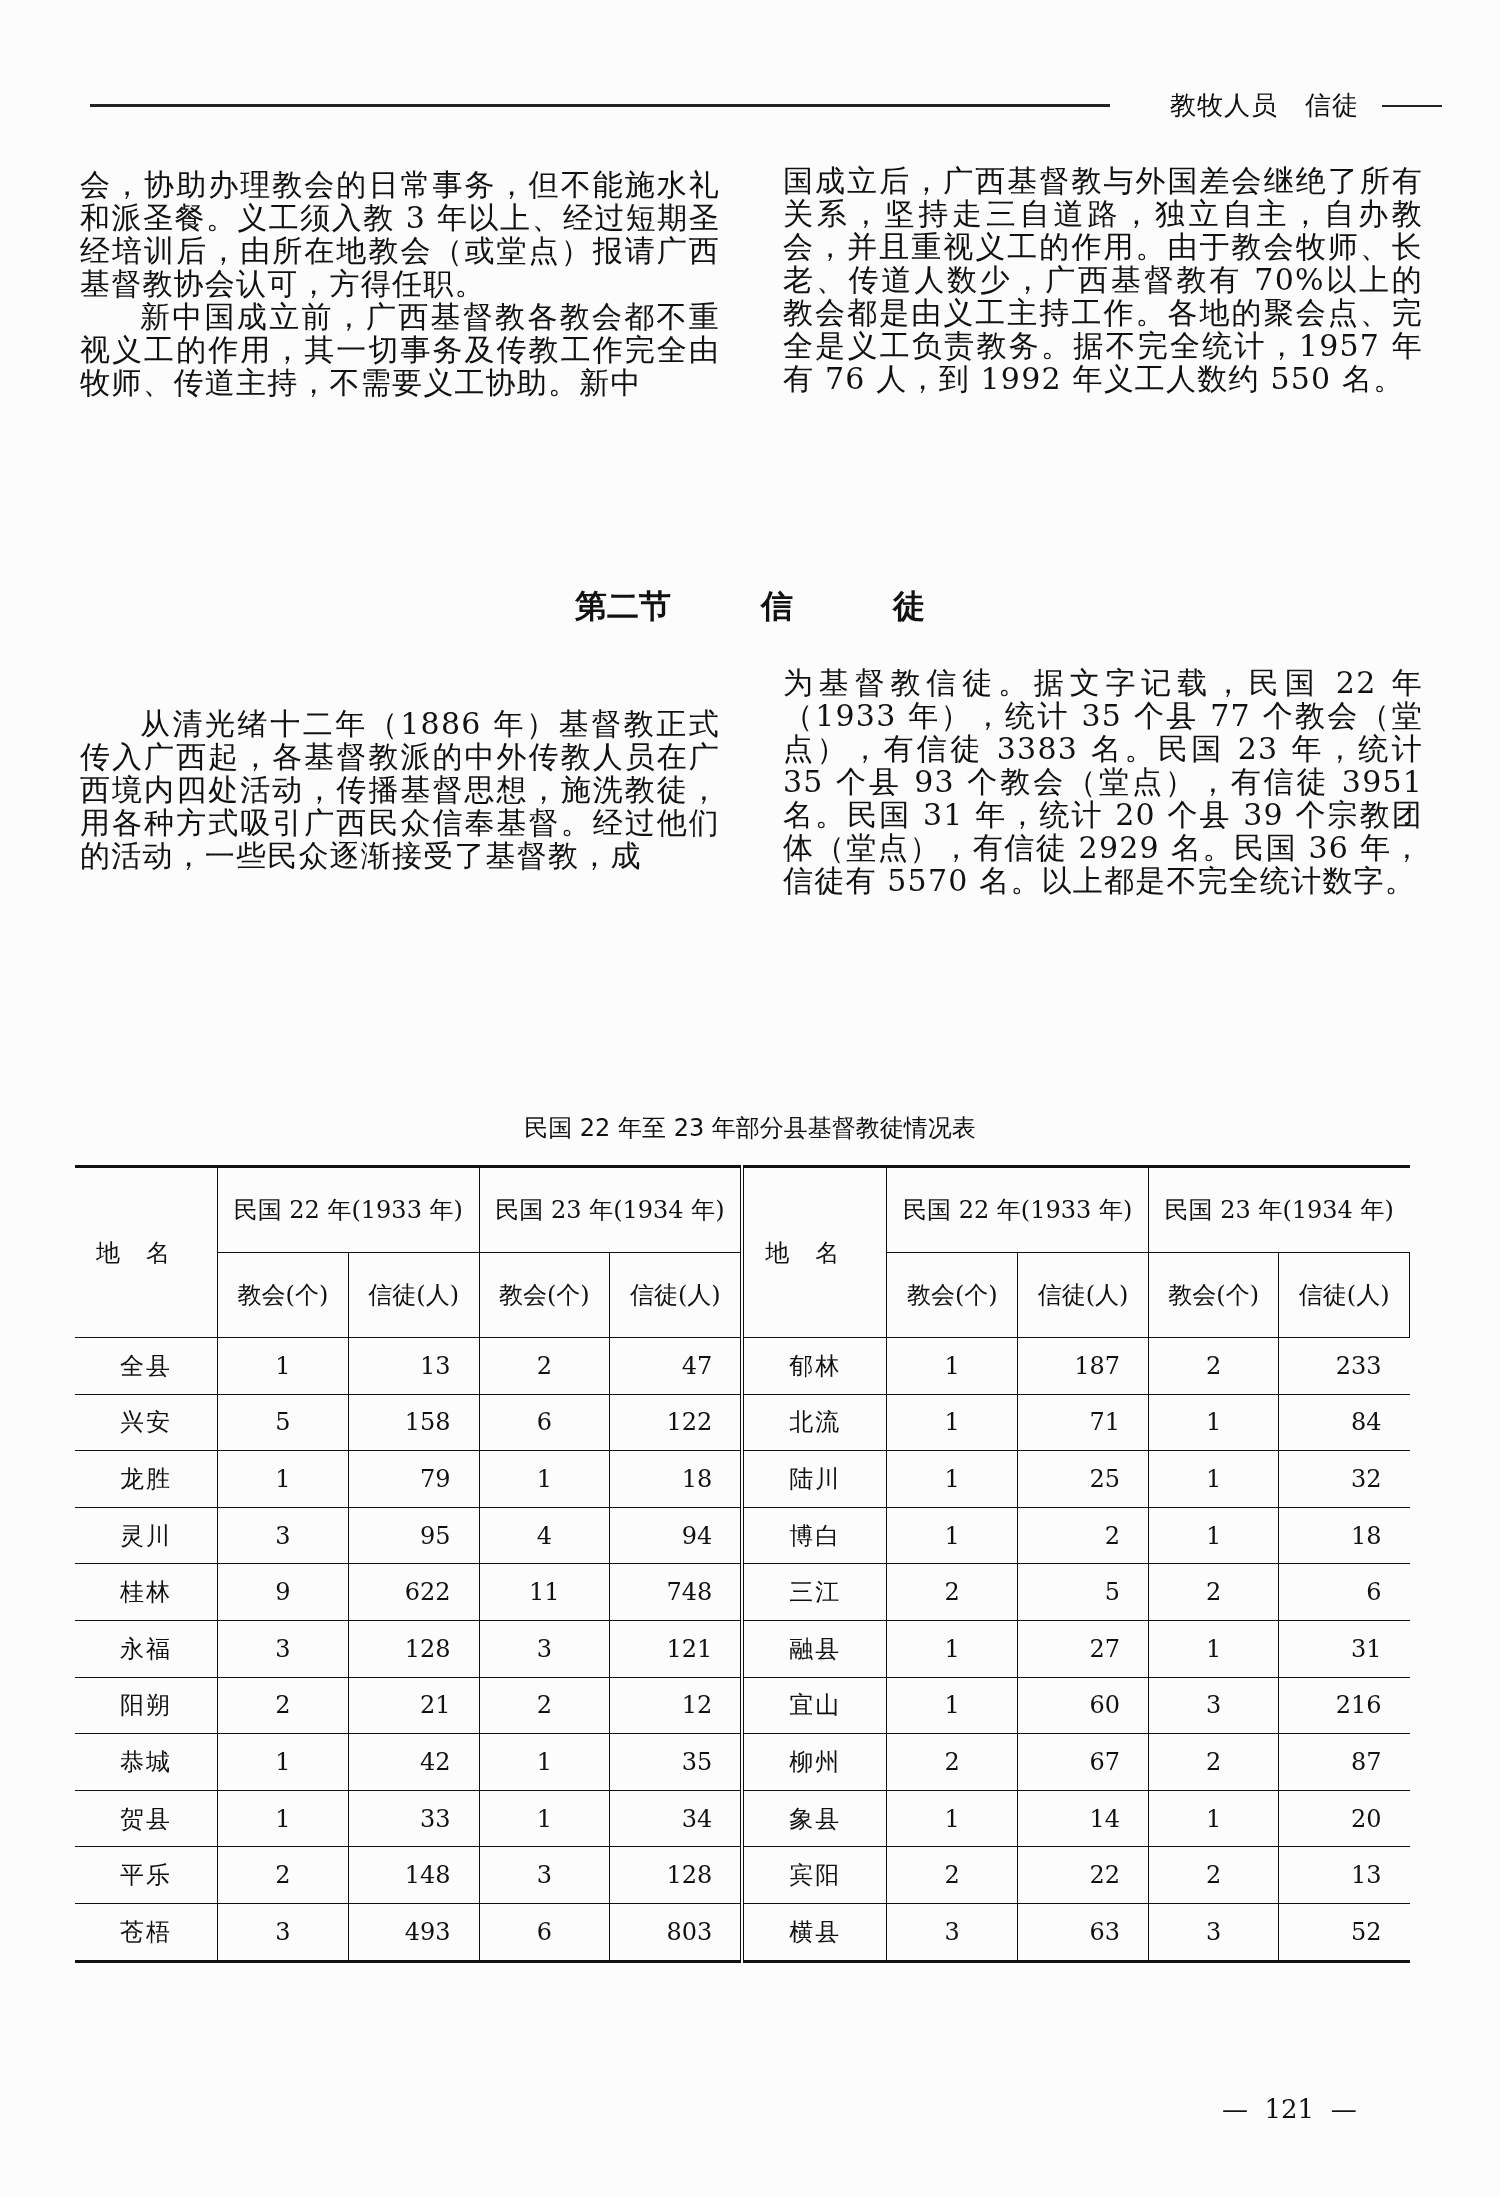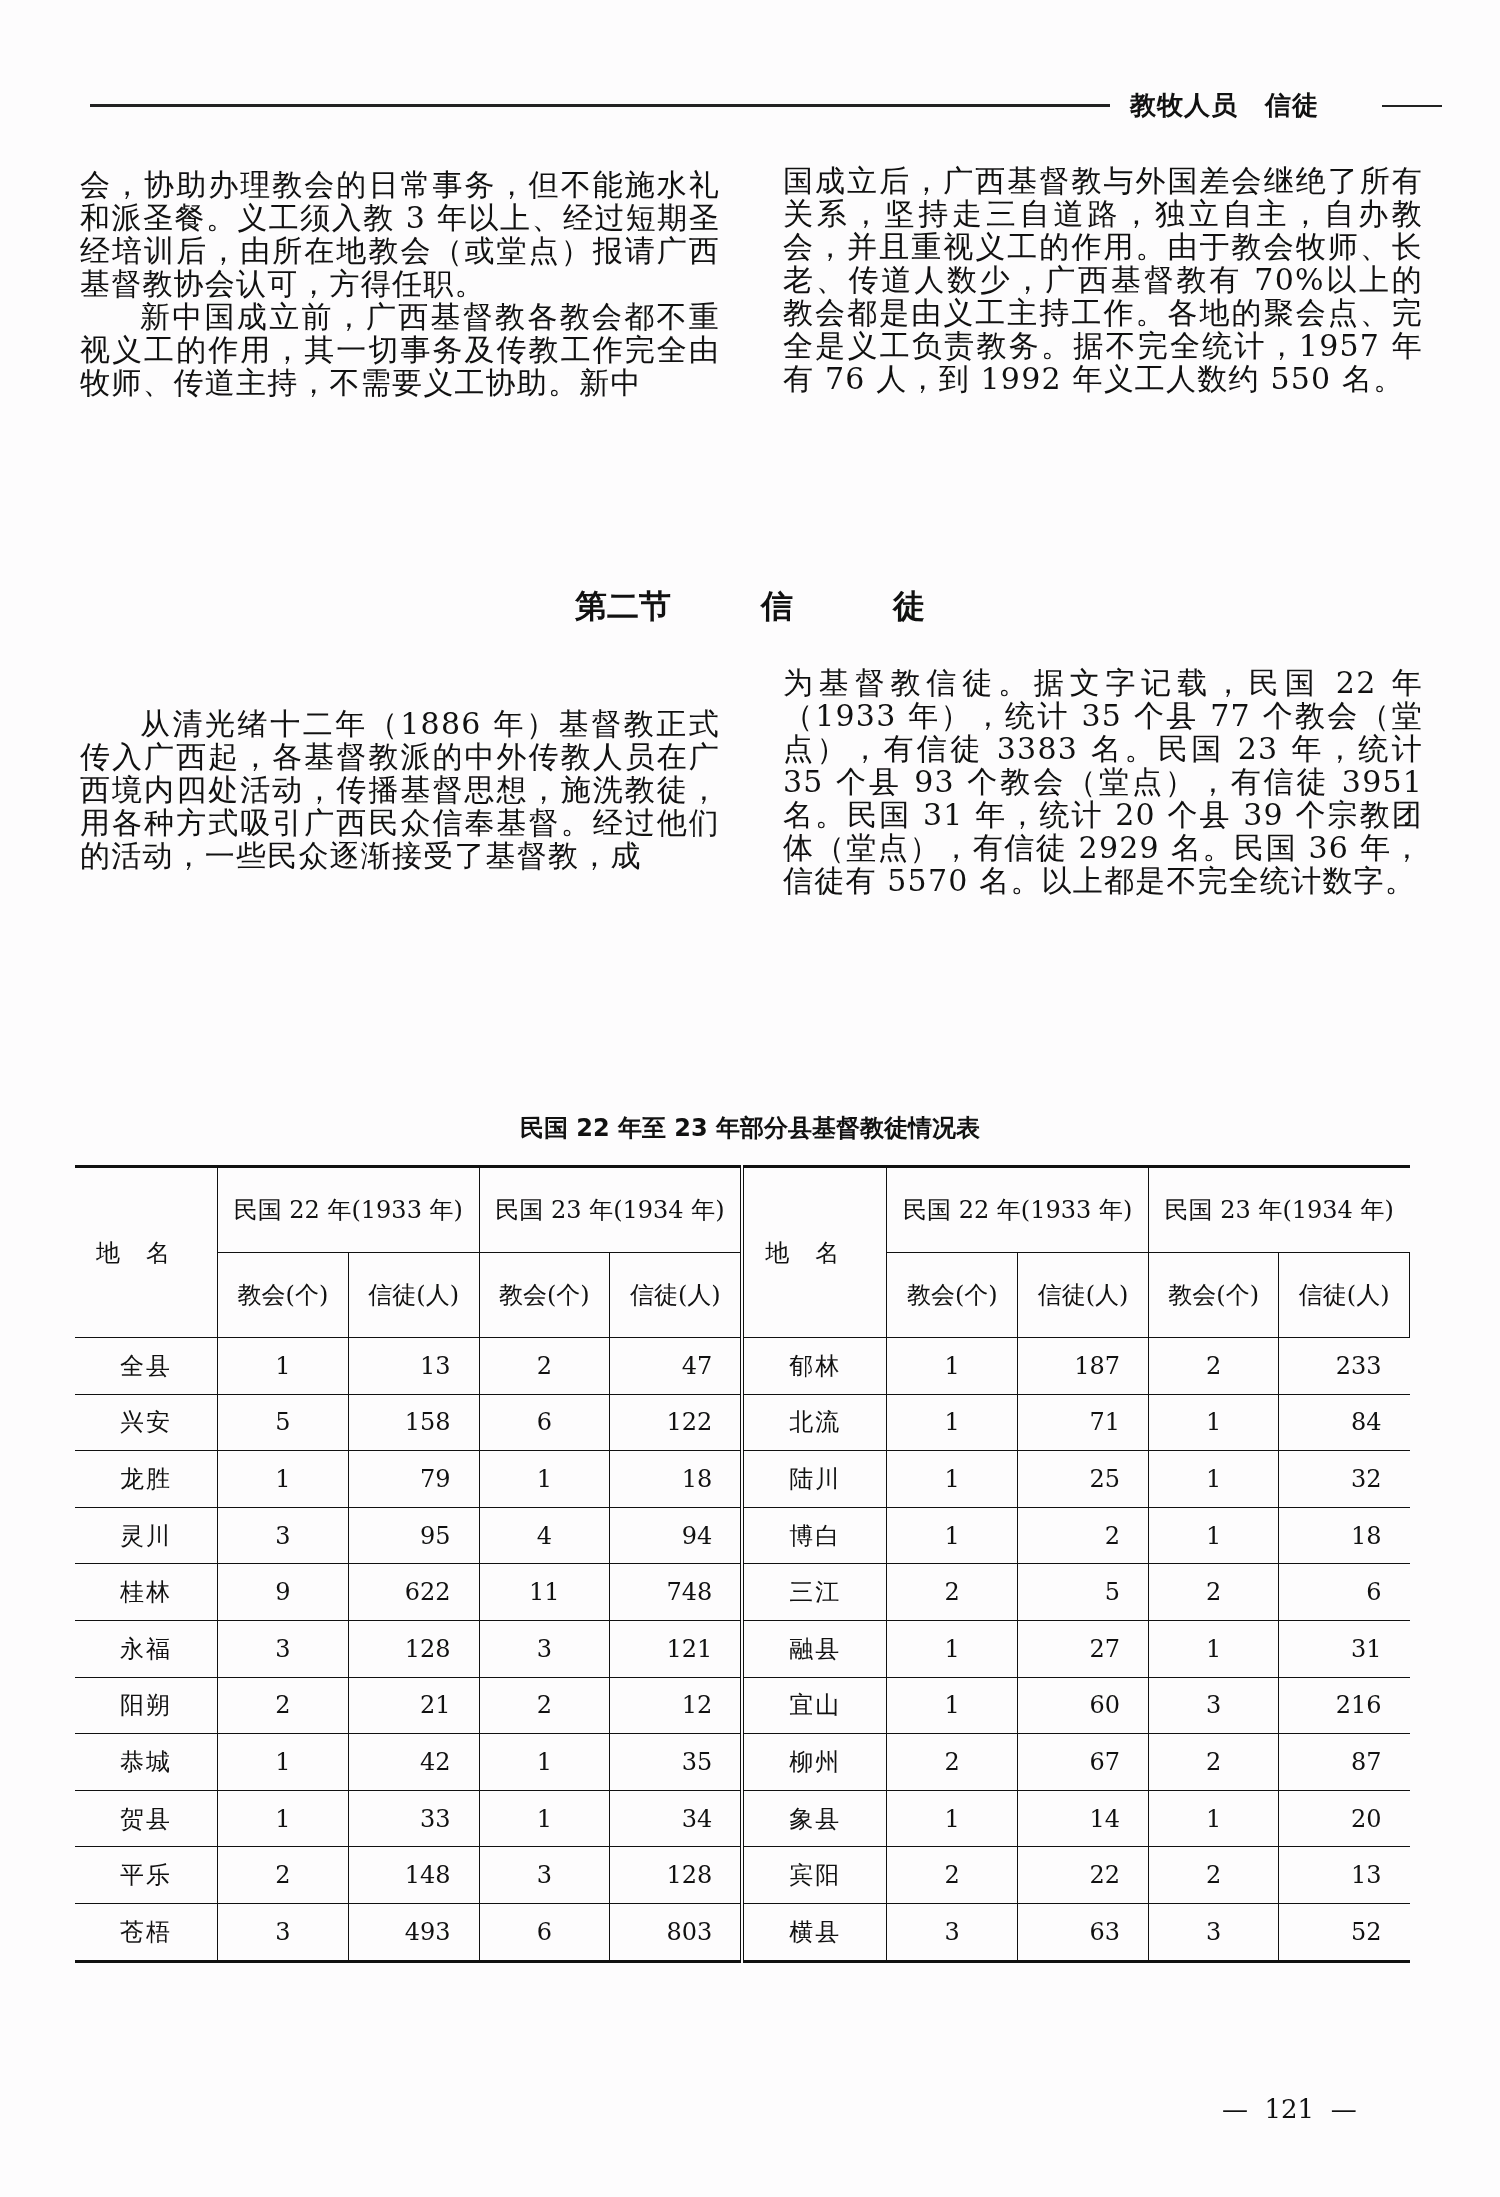--- a/index.html
+++ b/index.html
@@ -7,22 +7,22 @@
     width: 1500px; height: 2197px; position: relative; overflow: hidden;
     font-family: "DejaVu Serif", "Liberation Serif", serif; color: #111;
   }
   .running-head {
     position: absolute; left: 90px; top: 86px; width: 1330px; height: 40px;
   }
   .running-head .rule-left {
     position: absolute; left: 0; top: 18px; width: 1020px; height: 3px; background: #222;
   }
   .running-head .title {
-    position: absolute; left: 1040px; top: 2px; font-family: "DejaVu Sans", "Liberation Sans", sans-serif;
-    font-weight: bold; font-size: 26px; letter-spacing: 1px; white-space: pre;
+    position: absolute; left: 1080px; top: 2px; font-family: "DejaVu Sans", "Liberation Sans", sans-serif;
+    font-weight: normal; font-size: 26px; letter-spacing: 1px; white-space: pre;
   }
   .running-head .rule-right {
     position: absolute; left: 1292px; top: 19px; width: 60px; height: 2px; background: #222;
   }
   .col {
     position: absolute; width: 640px; font-size: 30px; line-height: 33px;
     text-align: justify; letter-spacing: 1.2px;
   }
   .col p { margin: 0; }
   .col p.indent { text-indent: 2em; }
@@ -32,21 +32,21 @@
   .col-right-2 { left: 783px; top: 666px; }
   .section-title {
     position: absolute; top: 585px; left: 0; width: 1500px; text-align: center;
     font-family: "DejaVu Sans", "Liberation Sans", sans-serif; font-weight: bold; font-size: 32px;
   }
   .section-title span { display: inline-block; }
   .section-title .num { margin-right: 90px; }
   .section-title .ch1 { margin-right: 100px; }
   .table-caption {
     position: absolute; top: 1112px; left: 0; width: 1500px; text-align: center;
-    font-family: "DejaVu Sans", "Liberation Sans", sans-serif; font-weight: bold; font-size: 24px;
+    font-family: "DejaVu Sans", "Liberation Sans", sans-serif; font-weight: normal; font-size: 24px;
   }
   table.data {
     position: absolute; left: 75px; top: 1165px; width: 1335px;
     border-collapse: collapse; font-size: 24px;
     border-top: 3px solid #111; border-bottom: 3px solid #111;
   }
   table.data th, table.data td {
     border: 1.5px solid #111; text-align: center; font-weight: normal; padding: 0;
   }
   table.data tr.h1 th { height: 84px; }

